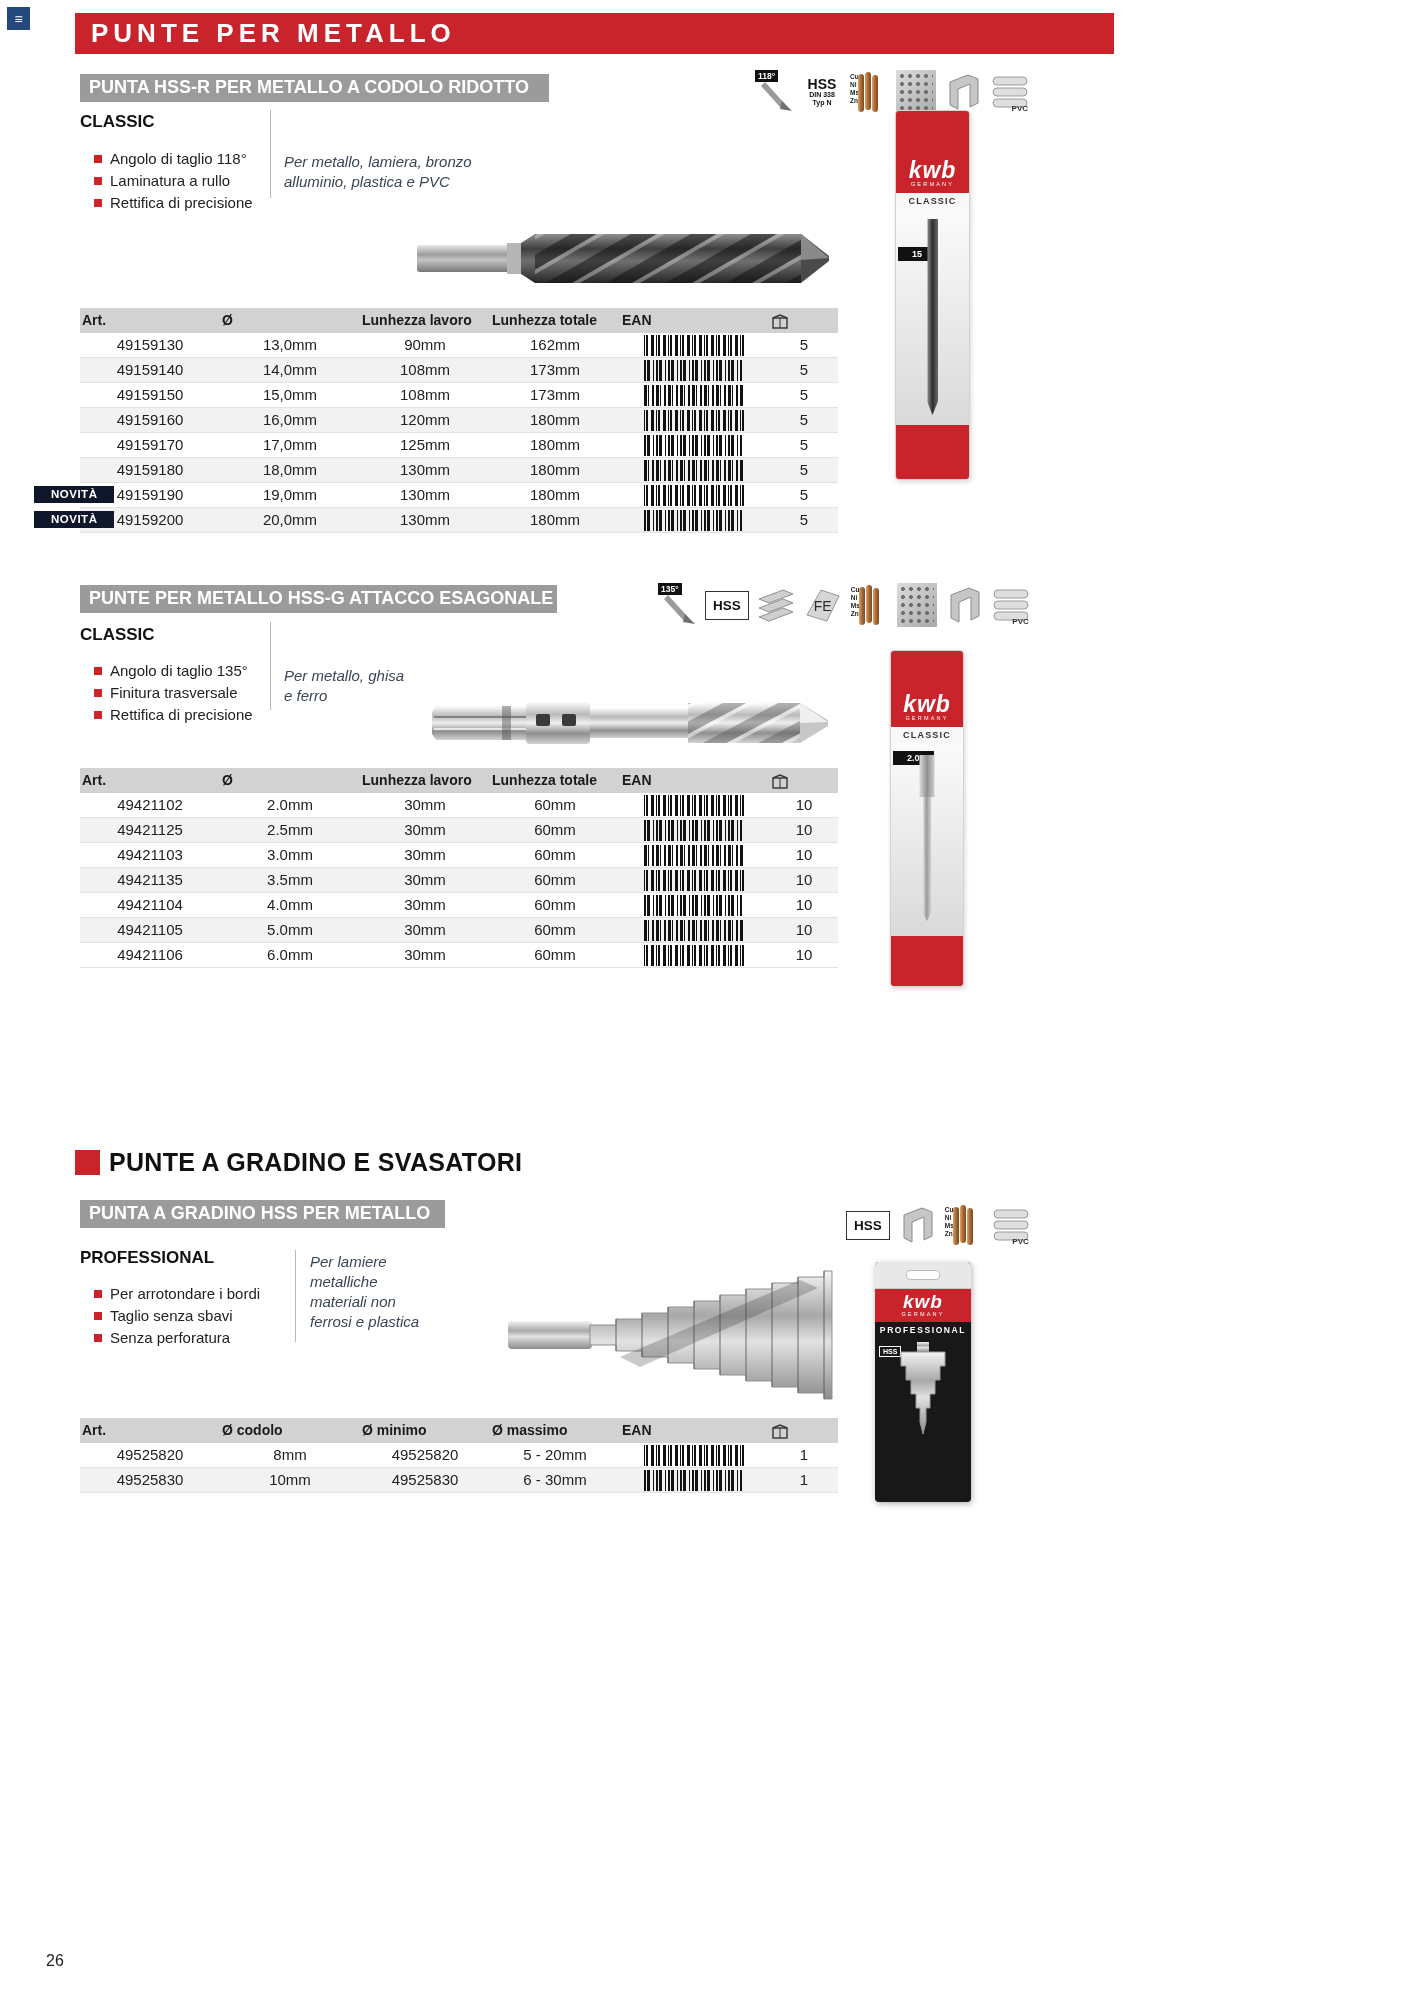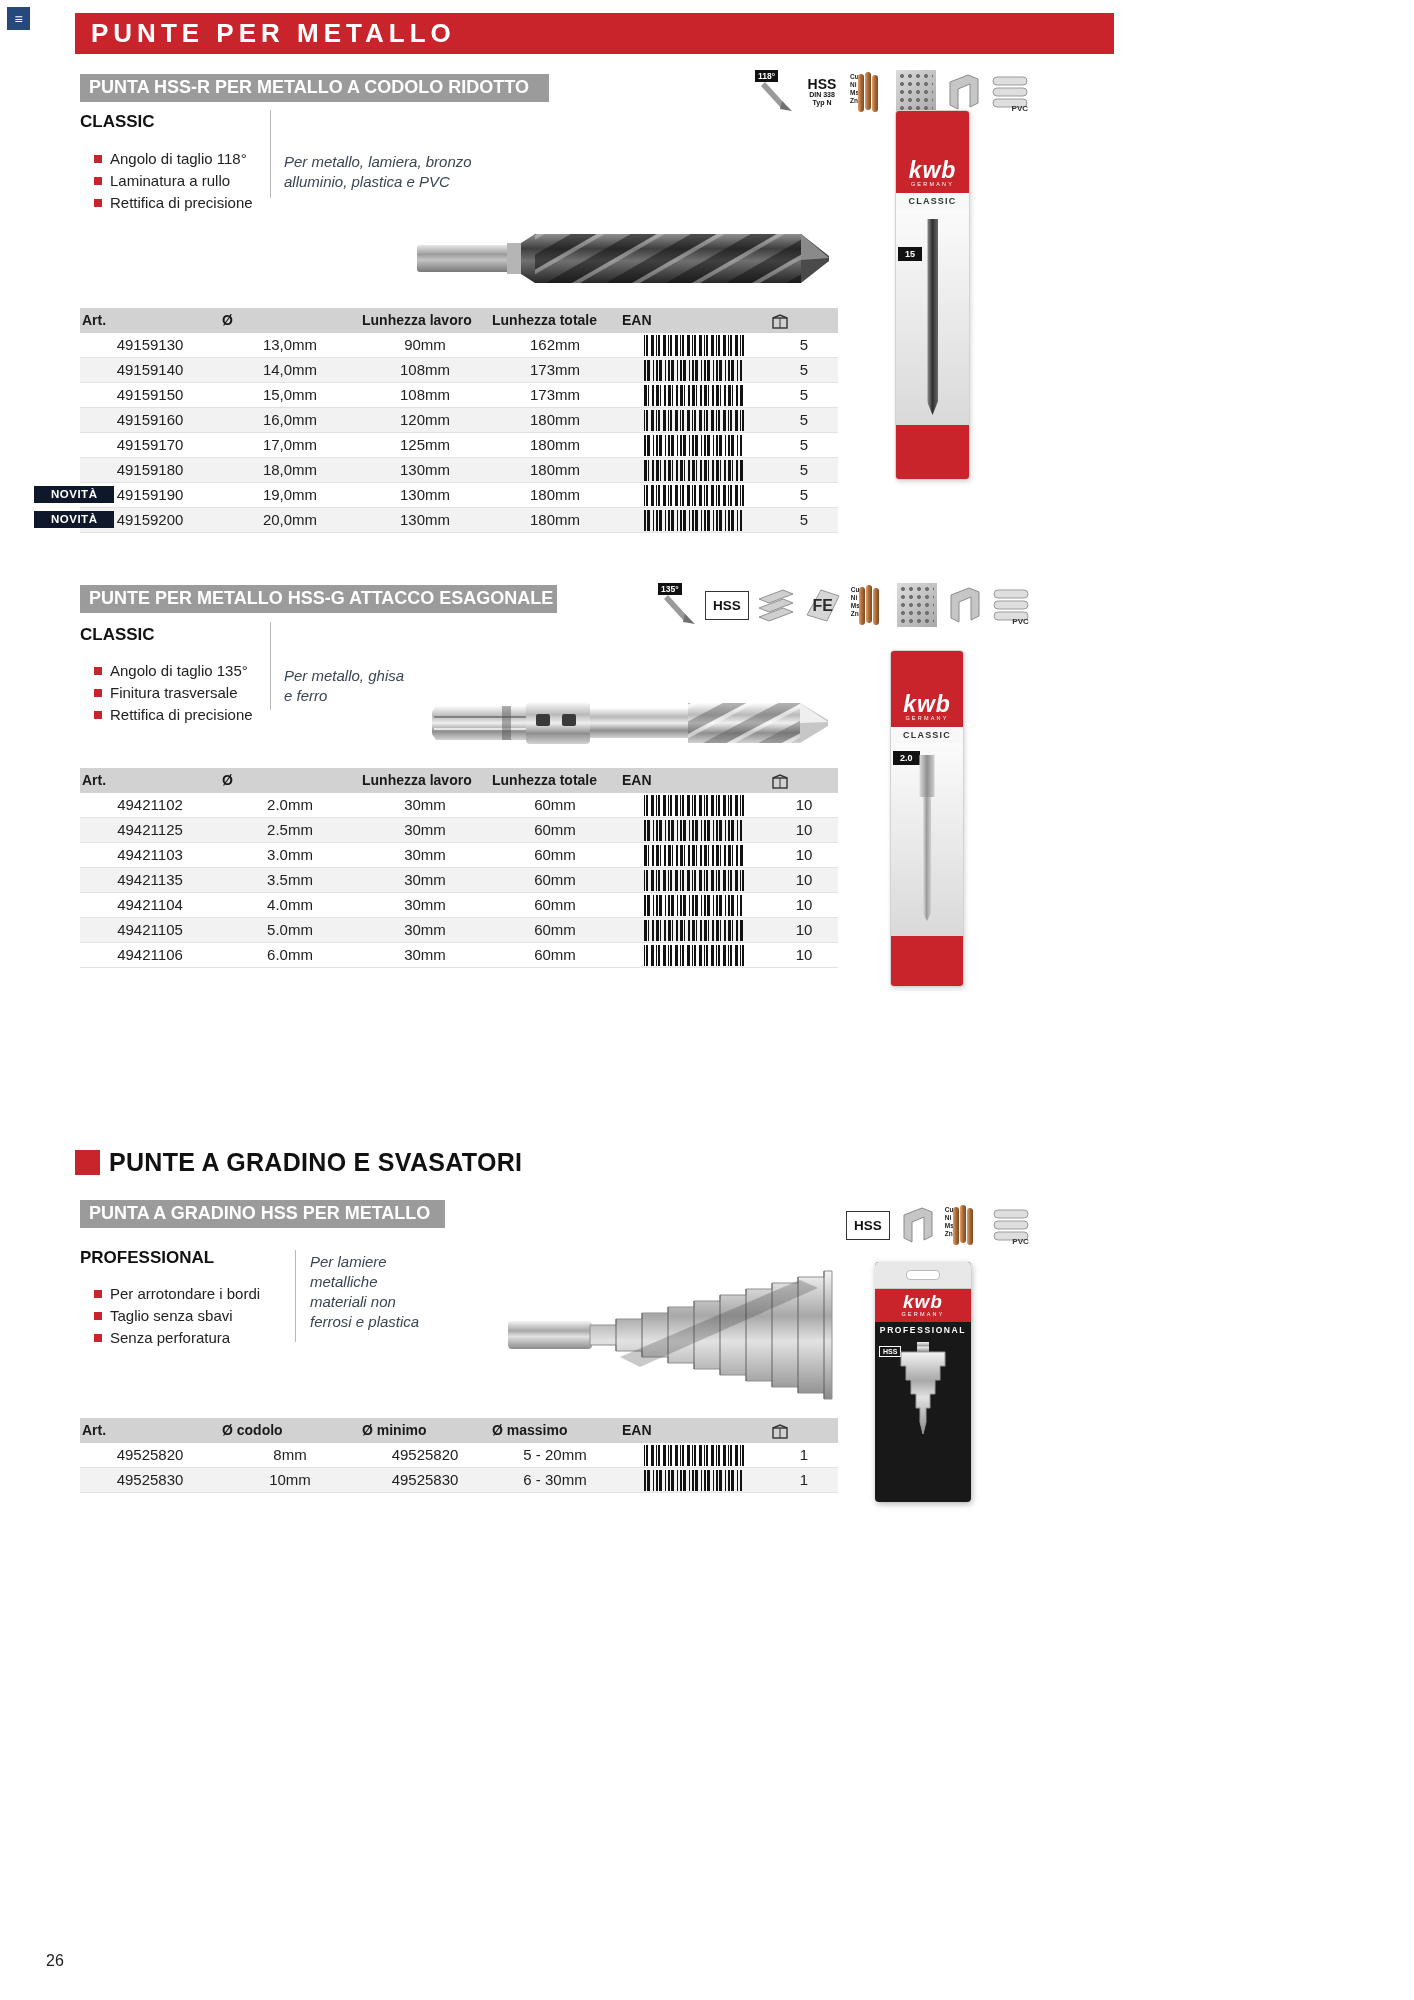--- a/index.html
+++ b/index.html
@@ -46,34 +46,34 @@
   .t-hssdin{flex-direction:column;justify-content:center}
   .hssdin-big{font-weight:bold;font-size:14px;line-height:14px;color:#111}
   .hssdin-sm{font-weight:bold;font-size:7px;line-height:8.5px;color:#111}
   .t-hss{border:1.5px solid #333;height:27px;width:auto;padding:0 7px;font-weight:bold;font-size:13.5px;color:#111}
   .mat-letters{position:absolute;left:1px;top:3px;font-size:6.5px;font-weight:bold;line-height:8px;
     white-space:pre-line;color:#222}
   .mat-pipes{position:absolute;right:1px;top:0;width:21px;height:44px}
   .t-perf{background:linear-gradient(135deg,#dcdcdc,#a9a9a9)}
   .t-perf::after{content:"";position:absolute;inset:3px;
     background:radial-gradient(circle at 3px 3px,#6f6f6f 1.6px,transparent 2.3px);background-size:8px 8px}
-  .fe-label{position:absolute;left:50%;top:52%;transform:translate(-50%,-50%);font-weight:bold;font-size:16px;color:#2b2b2b}
+  .fe-label{position:absolute;left:50%;top:52%;transform:translate(-50%,-50%);font-weight:normal;font-size:14px;color:#2b2b2b}
   .pvc-label{position:absolute;right:2px;bottom:1px;font-weight:bold;font-size:8px;color:#333}
 
   
   .pkg{position:absolute;background:#efefef;border:1px solid #d3d3d3;border-radius:4px;overflow:hidden;
     display:flex;flex-direction:column;box-shadow:1px 2px 5px rgba(0,0,0,.16)}
   .pkg-top{background:#c9242b;color:#fff;display:flex;flex-direction:column;align-items:center;
     justify-content:flex-end;padding-bottom:6px;flex:none}
   .kwb{font-weight:bold;font-style:italic;font-size:23px;line-height:21px;letter-spacing:1px}
   .kwb-sub{font-size:5.5px;letter-spacing:2.2px}
   .pkg-line{text-align:center;font-size:9px;font-weight:bold;color:#333;letter-spacing:1.2px;
     padding:3px 0;background:#f8f8f8;flex:none}
   .pkg-body{position:relative;flex:1;background:linear-gradient(180deg,#fbfbfb,#d9d9d9)}
-  .pkg-badge{position:absolute;left:2px;background:#111;color:#fff;font-size:9px;font-weight:bold;padding:2px 7px}
+  .pkg-badge{position:absolute;left:2px;background:#111;color:#fff;font-size:9px;font-weight:bold;padding:2px 14px}
   .pkg-bottom{background:#c9242b;flex:none}
   .pkg-drill{position:absolute;left:50%;transform:translateX(-50%);
     background:linear-gradient(90deg,#8a8a8a,#2f2f2f 45%,#6f6f6f);
     clip-path:polygon(0 0,100% 0,100% 93%,50% 100%,0 93%)}
   .pkg-drill.chrome{background:linear-gradient(90deg,#e9e9e9,#9a9a9a 45%,#d6d6d6)}
   .pkg-hex{position:absolute;left:50%;transform:translateX(-50%);background:linear-gradient(90deg,#dcdcdc,#8f8f8f 50%,#cfcfcf)}
 
   .pkg3{position:absolute;background:#181818;border-radius:4px;overflow:hidden;display:flex;flex-direction:column;
     box-shadow:1px 2px 6px rgba(0,0,0,.3)}
   .pkg3-tab{background:#e8e8e8;height:26px;position:relative;border-bottom:1px solid #c9c9c9;flex:none}

